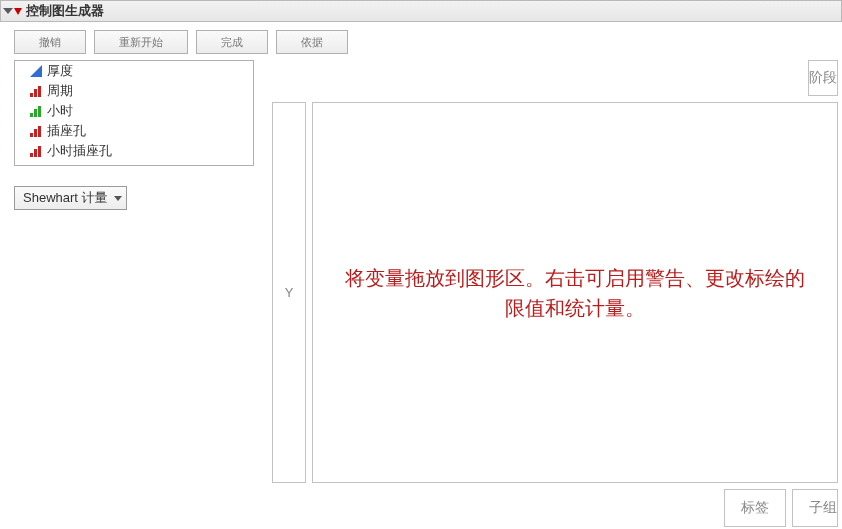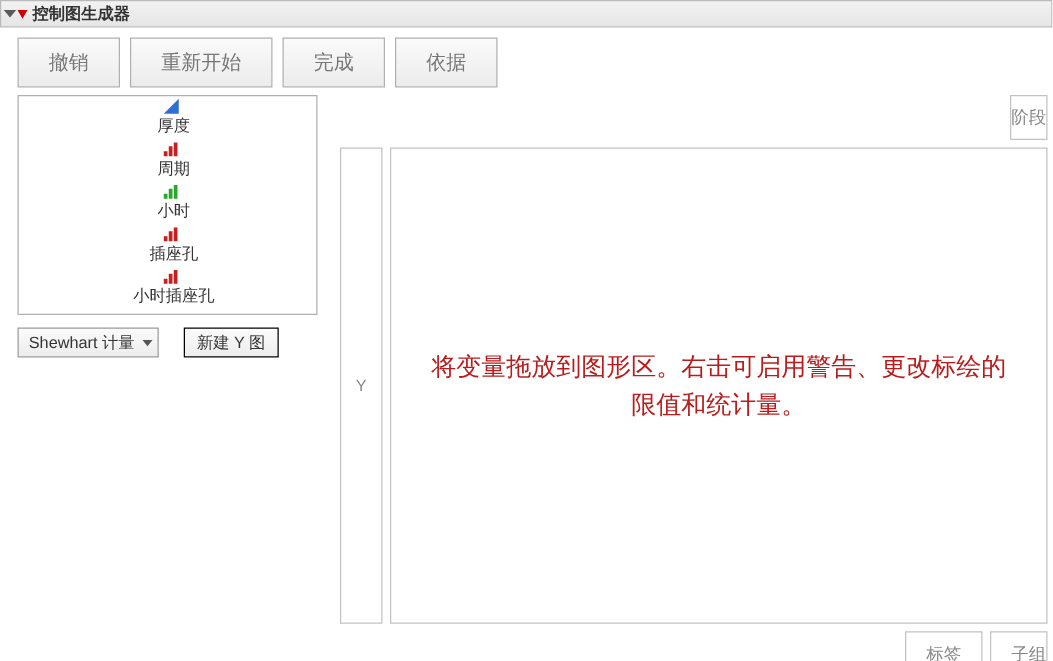--- a/index.html
+++ b/index.html
@@ -37,26 +37,26 @@
     border-top: 7px solid #cc0000;
     margin-right: 4px;
   }
   .toolbar {
     display: flex;
     gap: 8px;
     padding: 8px 14px 6px 14px;
   }
   .tool-btn {
     min-width: 52px;
-    height: 40px;
+    height: 24px;
     padding: 0 24px;
     border: 1px solid #b0b0b0;
     background: linear-gradient(#fafafa,#ececec);
     color: #777;
-    font-size: 16px;
+    font-size: 11px;
     display: inline-flex;
     align-items: center;
     justify-content: center;
     cursor: pointer;
   }
   .body {
     display: flex;
     height: calc(529px - 22px - 36px);
   }
   .left {
@@ -77,25 +77,24 @@
     border-left: 4px solid transparent;
     border-right: 4px solid transparent;
     border-top: 7px solid #cc0000;
     margin-right: 4px;
   }
   .cols-list { list-style: none; margin:0; padding: 0 4px 4px 4px; }
   .cols-list li {
     display: flex; align-items: center;
     padding: 1px 0 1px 10px;
     font-size: 13px;
-    flex-direction: column;
   }
   .ic { width:14px; height:14px; margin-right:4px; display:inline-block; }
   .left-controls {
-    display:flex; gap:20px; margin-top:10px; align-items:center;text-align:right;
+    display:flex; gap:20px; margin-top:20px; align-items:center;text-align:right;
   }
   .dropdown {
     height:24px; border:1px solid #9a9a9a;
     background: linear-gradient(#fbfbfb,#ededed);
     display:inline-flex; align-items:center;
     padding:0 4px 0 8px; font-size:13px; cursor:pointer;
   }
   .dropdown .chev {
     margin-left:6px;
     width:0;height:0;
@@ -191,21 +190,20 @@
               </svg></span>
             <span>小时插座孔</span>
           </li>
         </ul>
     </div>
     <div class="left-controls">
       <div class="dropdown">
         <span>Shewhart 计量</span>
         <span class="chev"></span>
       </div>
-      <div class="btn">新建 Y 图</div>
     </div>
   </div>
 
   <div class="right">
     <div class="zone phase">阶段</div>
     <div class="midrow">
       <div class="ylab">Y</div>
       <div class="canvas">将变量拖放到图形区。右击可启用警告、更改标绘的限值和统计量。</div>
     </div>
     <div class="botrow">

